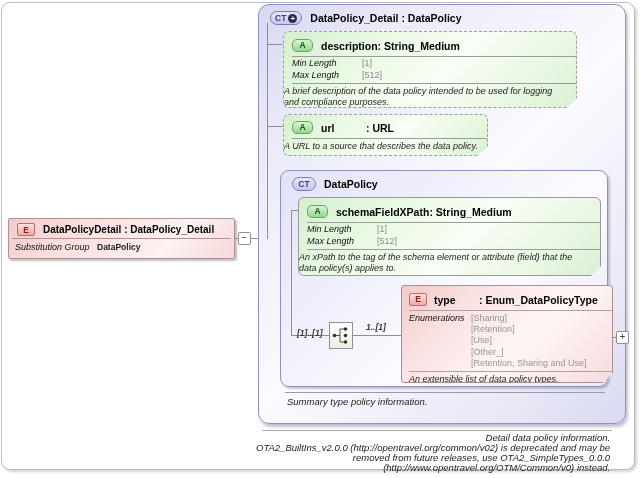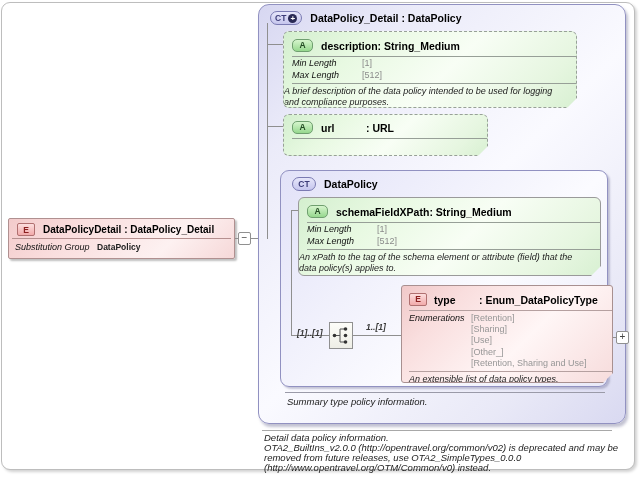--- a/index.html
+++ b/index.html
@@ -69,21 +69,21 @@
   .connector{position:absolute;background:#8f8f8f;}
   .card-label{position:absolute;font-size:8.5px;font-weight:bold;font-style:italic;color:#3a3a3a;white-space:nowrap;}
   .toggle{position:absolute;width:13px;height:13px;border:1px solid #909090;background:#fff;border-radius:2px;
     font-size:10px;line-height:10px;text-align:center;color:#444;box-sizing:border-box;cursor:pointer;}
   .seq-icon{position:absolute;left:329px;top:322px;width:24px;height:27px;border:1px solid #909090;
     background:linear-gradient(180deg,#fdfdf9,#eeeee6);box-sizing:border-box;}
 
   .summary-divider{left:285px;top:392px;width:320px;height:1px;background:#9a9aa8;}
   .summary-doc{left:287px;top:396px;font-size:9.5px;font-style:italic;color:#222;}
   .footer-divider{left:262px;top:430px;width:350px;height:1px;background:#a8a8a8;}
-  .footer-doc{left:264px;top:433px;font-size:9.5px;font-style:italic;color:#222;line-height:10px;white-space:nowrap;}
+  .footer-doc{left:256px;top:433px;font-size:9.5px;font-style:italic;color:#222;line-height:10px;white-space:nowrap;text-align:right;}
 </style>
 </head>
 <body>
 
 <div class="stage">
   <div class="abs outer-panel"></div>
 
   <div class="abs ebox">
     <div class="hdr">
       <span class="badge badge-e">E</span>
@@ -130,20 +130,21 @@
     <div class="hr" style="margin-top:2px;"></div>
     <div class="doc">A brief description of the data policy intended to be used for logging and compliance purposes.</div>
   </div>
 
   <div class="abs attr-box url-box">
     <div class="hdr" style="padding-top:3px;">
       <span class="badge badge-a">A</span>
       <span style="white-space:nowrap;"><span class="member-name">url</span><span class="member-type">: URL</span></span>
     </div>
     <div class="hr"></div>
+    <div class="doc" style="white-space:nowrap;">A URL to a source that describes the data policy.</div>
   </div>
 
   <div class="abs dp-box"></div>
   <div class="abs hdr" style="left:284px;top:173px;">
     <span class="badge badge-ct">CT</span>
     <span class="box-title">DataPolicy</span>
   </div>
 
   <div class="abs attr-box solid sfx-box">
     <div class="hdr">
@@ -184,22 +185,22 @@
 
   <div class="abs type-box">
     <div class="hdr" style="padding-left:7px;gap:7px;">
       <span class="badge badge-e">E</span>
       <span style="white-space:nowrap;"><span class="member-name">type</span><span class="member-type">: Enum_DataPolicyType</span></span>
     </div>
     <div class="hr-pink" style="margin-left:7px;"></div>
     <div class="fact-row" style="padding-left:7px;padding-top:2px;">
       <span class="fact-label enum-label">Enumerations</span>
       <span class="enum-vals">
+        <div>[Sharing]</div>
         <div>[Retention]</div>
-        <div>[Sharing]</div>
         <div>[Use]</div>
         <div>[Other_]</div>
         <div>[Retention, Sharing and Use]</div>
       </span>
     </div>
     <div class="hr-pink" style="margin-left:7px;margin-top:2px;"></div>
     <div class="doc" style="padding-left:7px;white-space:nowrap;">An extensible list of data policy types.</div>
   </div>
 
   <div class="connector" style="left:613px;top:337px;width:3px;height:1px;"></div>

